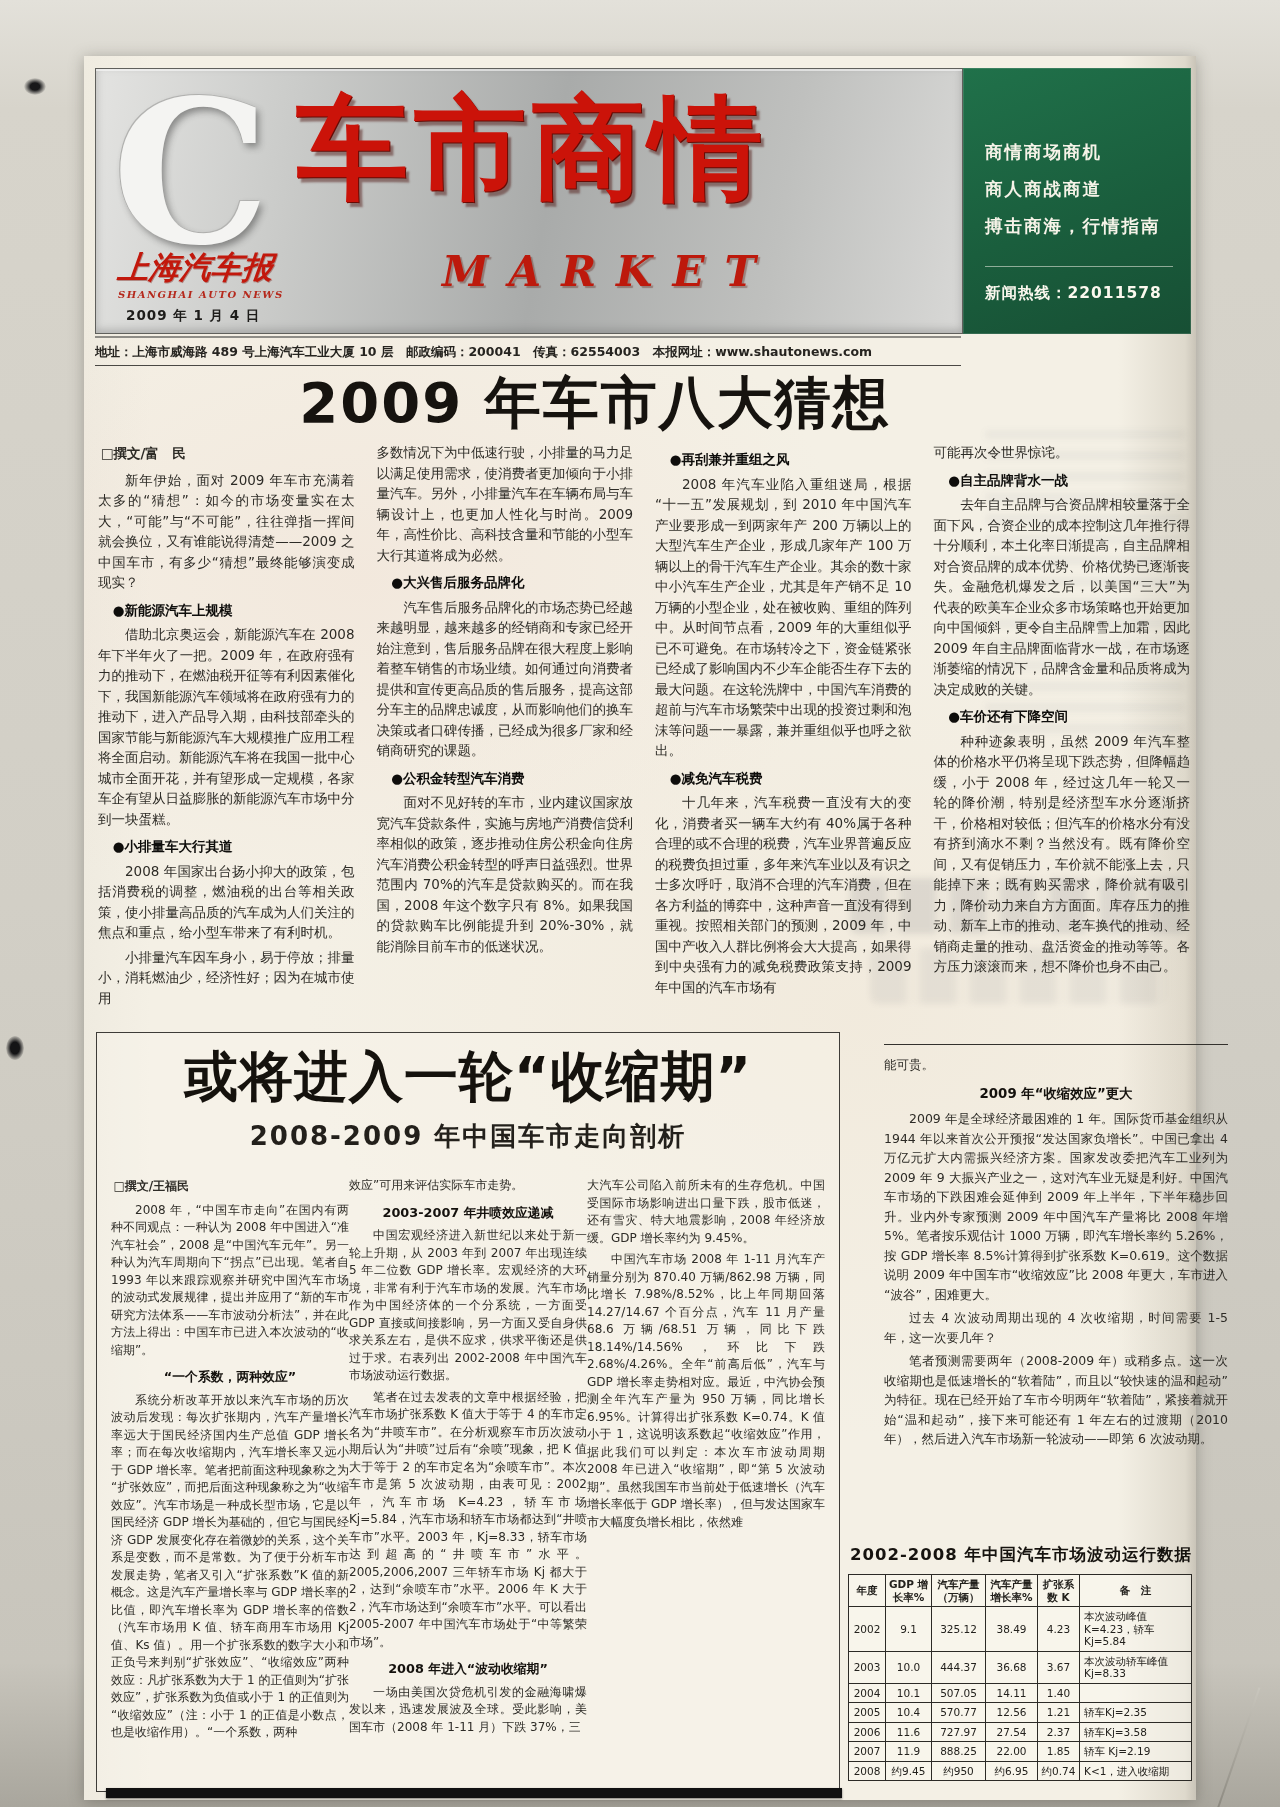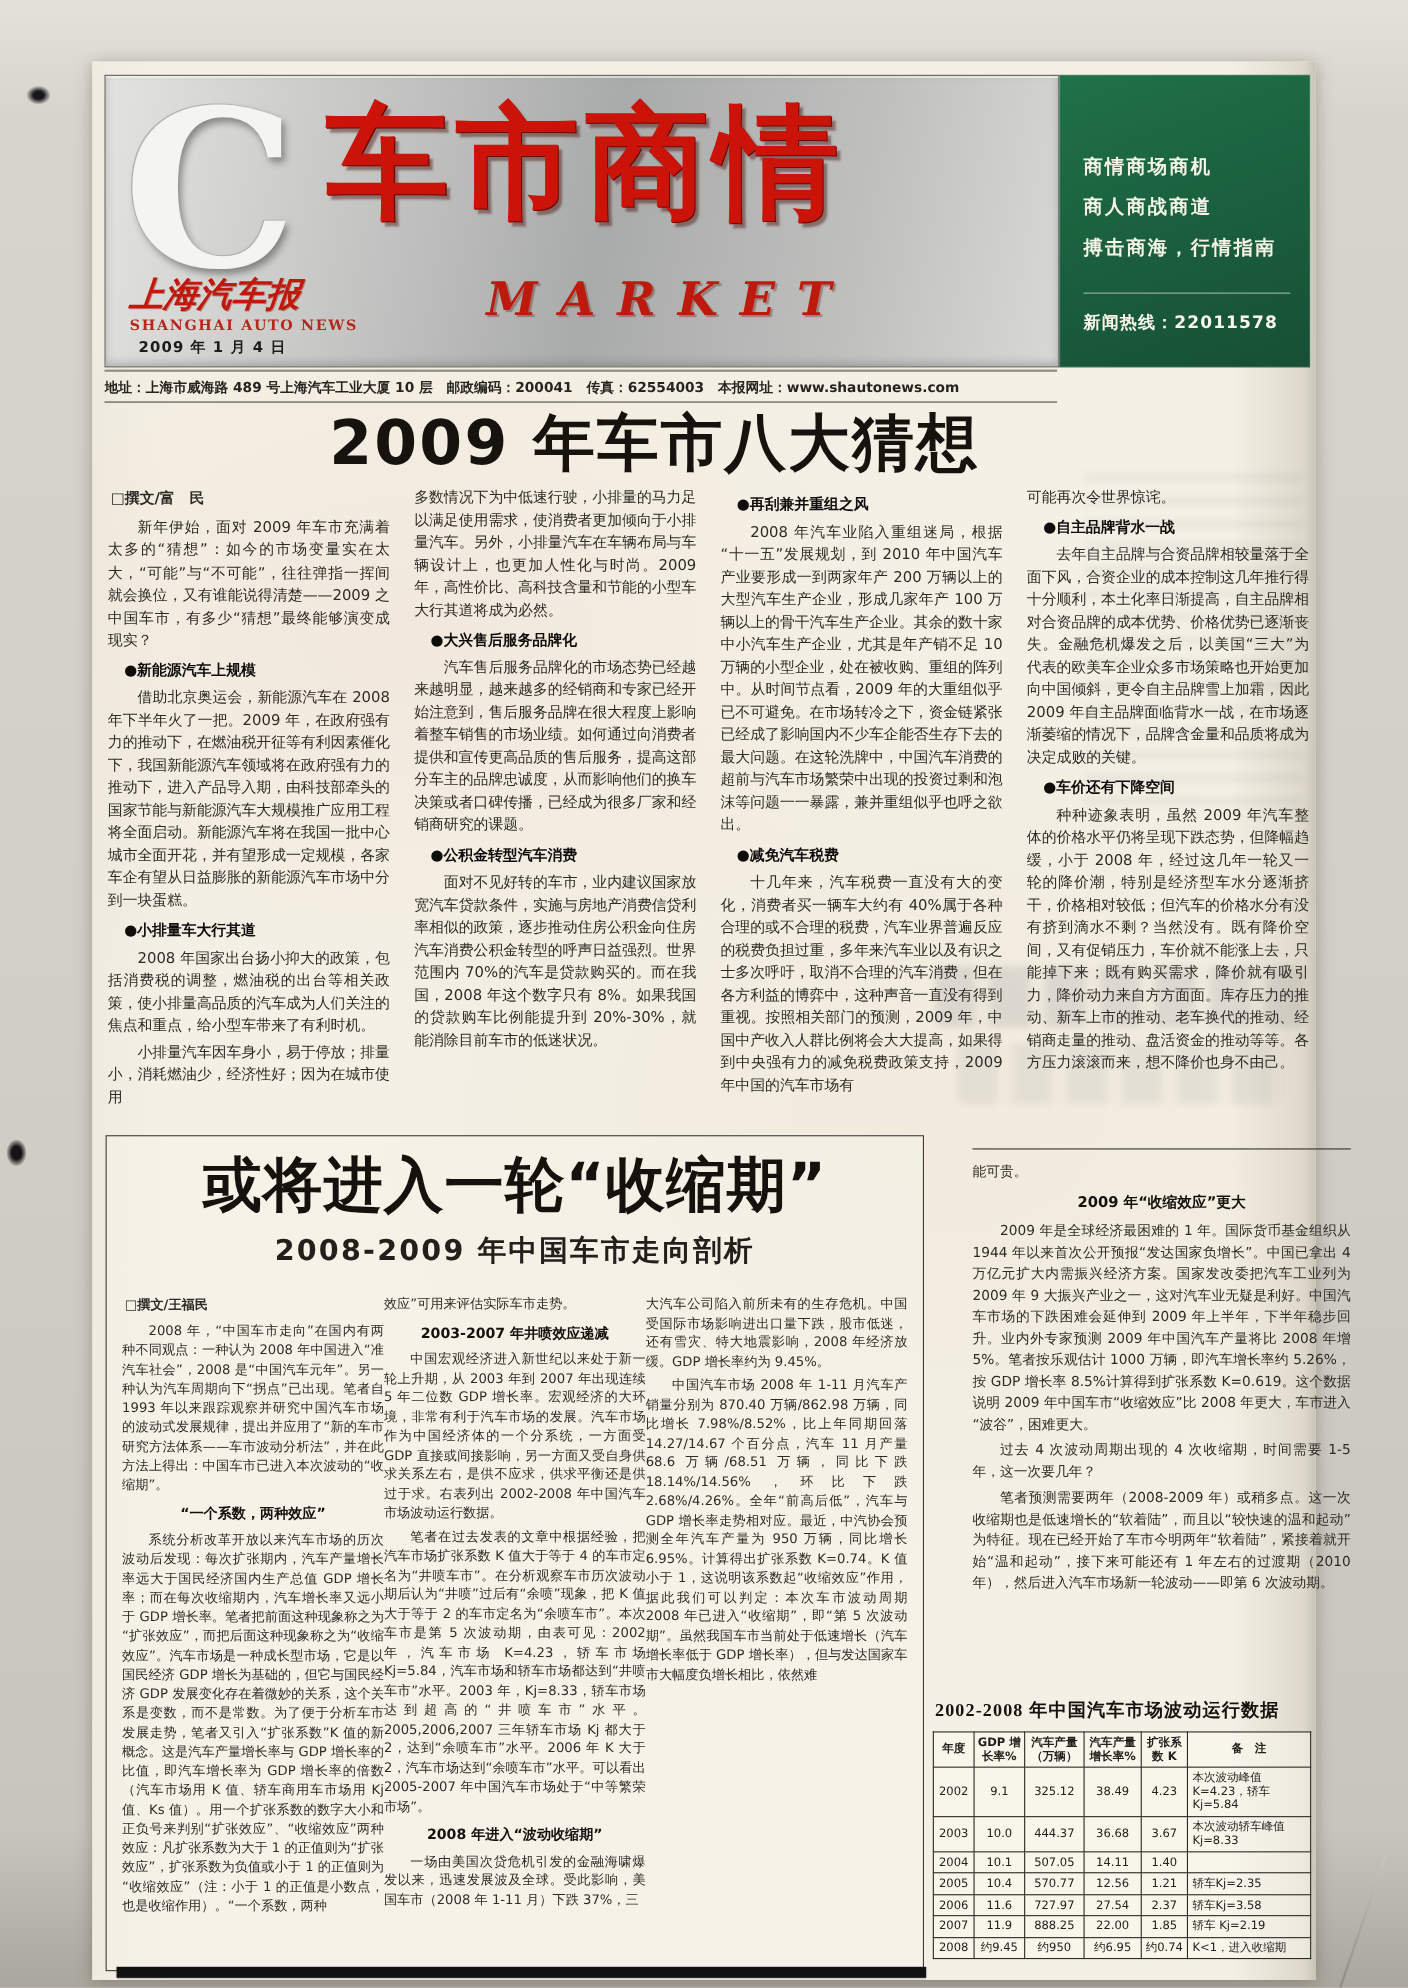--- a/index.html
+++ b/index.html
@@ -54,22 +54,22 @@
   }
   .logo-cn{
     position:absolute;left:22px;top:178px;
     font-size:31px;font-weight:900;font-style:italic;color:#c2180c;
     transform:skewX(-6deg);
     text-shadow:1px 1px 0 rgba(120,20,10,.4);
     white-space:nowrap;
   }
   .logo-en{
     position:absolute;left:22px;top:220px;
-    font-size:13px;font-weight:bold;letter-spacing:1.5px;color:#b5291c;
-    font-family:"DejaVu Serif","Liberation Serif",serif;
+    font-size:10px;font-weight:bold;letter-spacing:1.5px;color:#b5291c;
+    font-family:"DejaVu Serif","Liberation Serif",serif;font-style:italic;
     white-space:nowrap;
   }
   .m-date{
     position:absolute;left:30px;top:238px;
     font-size:13.5px;font-weight:bold;color:#1d1c1a;letter-spacing:1px;
     white-space:nowrap;
   }
   .green-panel{
     position:absolute;left:963px;top:68px;width:228px;height:266px;
     background:linear-gradient(160deg,#20714a 0%,#1a5e3d 55%,#174f34 100%);
@@ -130,21 +130,21 @@
   }
   
   .sidebar{
     position:absolute;left:884px;top:1044px;width:344px;
     border-top:1px solid #33312d;
     padding-top:10px;
     font-size:12.5px;line-height:19.5px;color:#2d2b26;
   }
   
   .tablewrap{position:absolute;left:848px;top:1544px;width:344px;}
-  .tbl-title{font-size:16.5px;font-weight:900;color:#16130f;letter-spacing:1px;margin:0 0 8px 2px;white-space:nowrap;font-family:Liberation Serif, serif;}
+  .tbl-title{font-size:16.5px;font-weight:900;color:#16130f;letter-spacing:1px;margin:0 0 8px 2px;white-space:nowrap;}
   table.mkt{border-collapse:collapse;width:100%;table-layout:fixed;background:rgba(252,249,241,.5);}
   table.mkt th, table.mkt td{
     border:1px solid #2c2a26;
     font-size:10.5px;line-height:12.5px;color:#23211d;
     padding:3px 2px;text-align:center;vertical-align:middle;
     overflow:hidden;
   }
   table.mkt th{font-weight:bold;}
   table.mkt td:last-child{text-align:left;padding-left:4px;}
   col.c-year{width:37px;} col.c-gdp{width:46px;} col.c-out{width:54px;}

